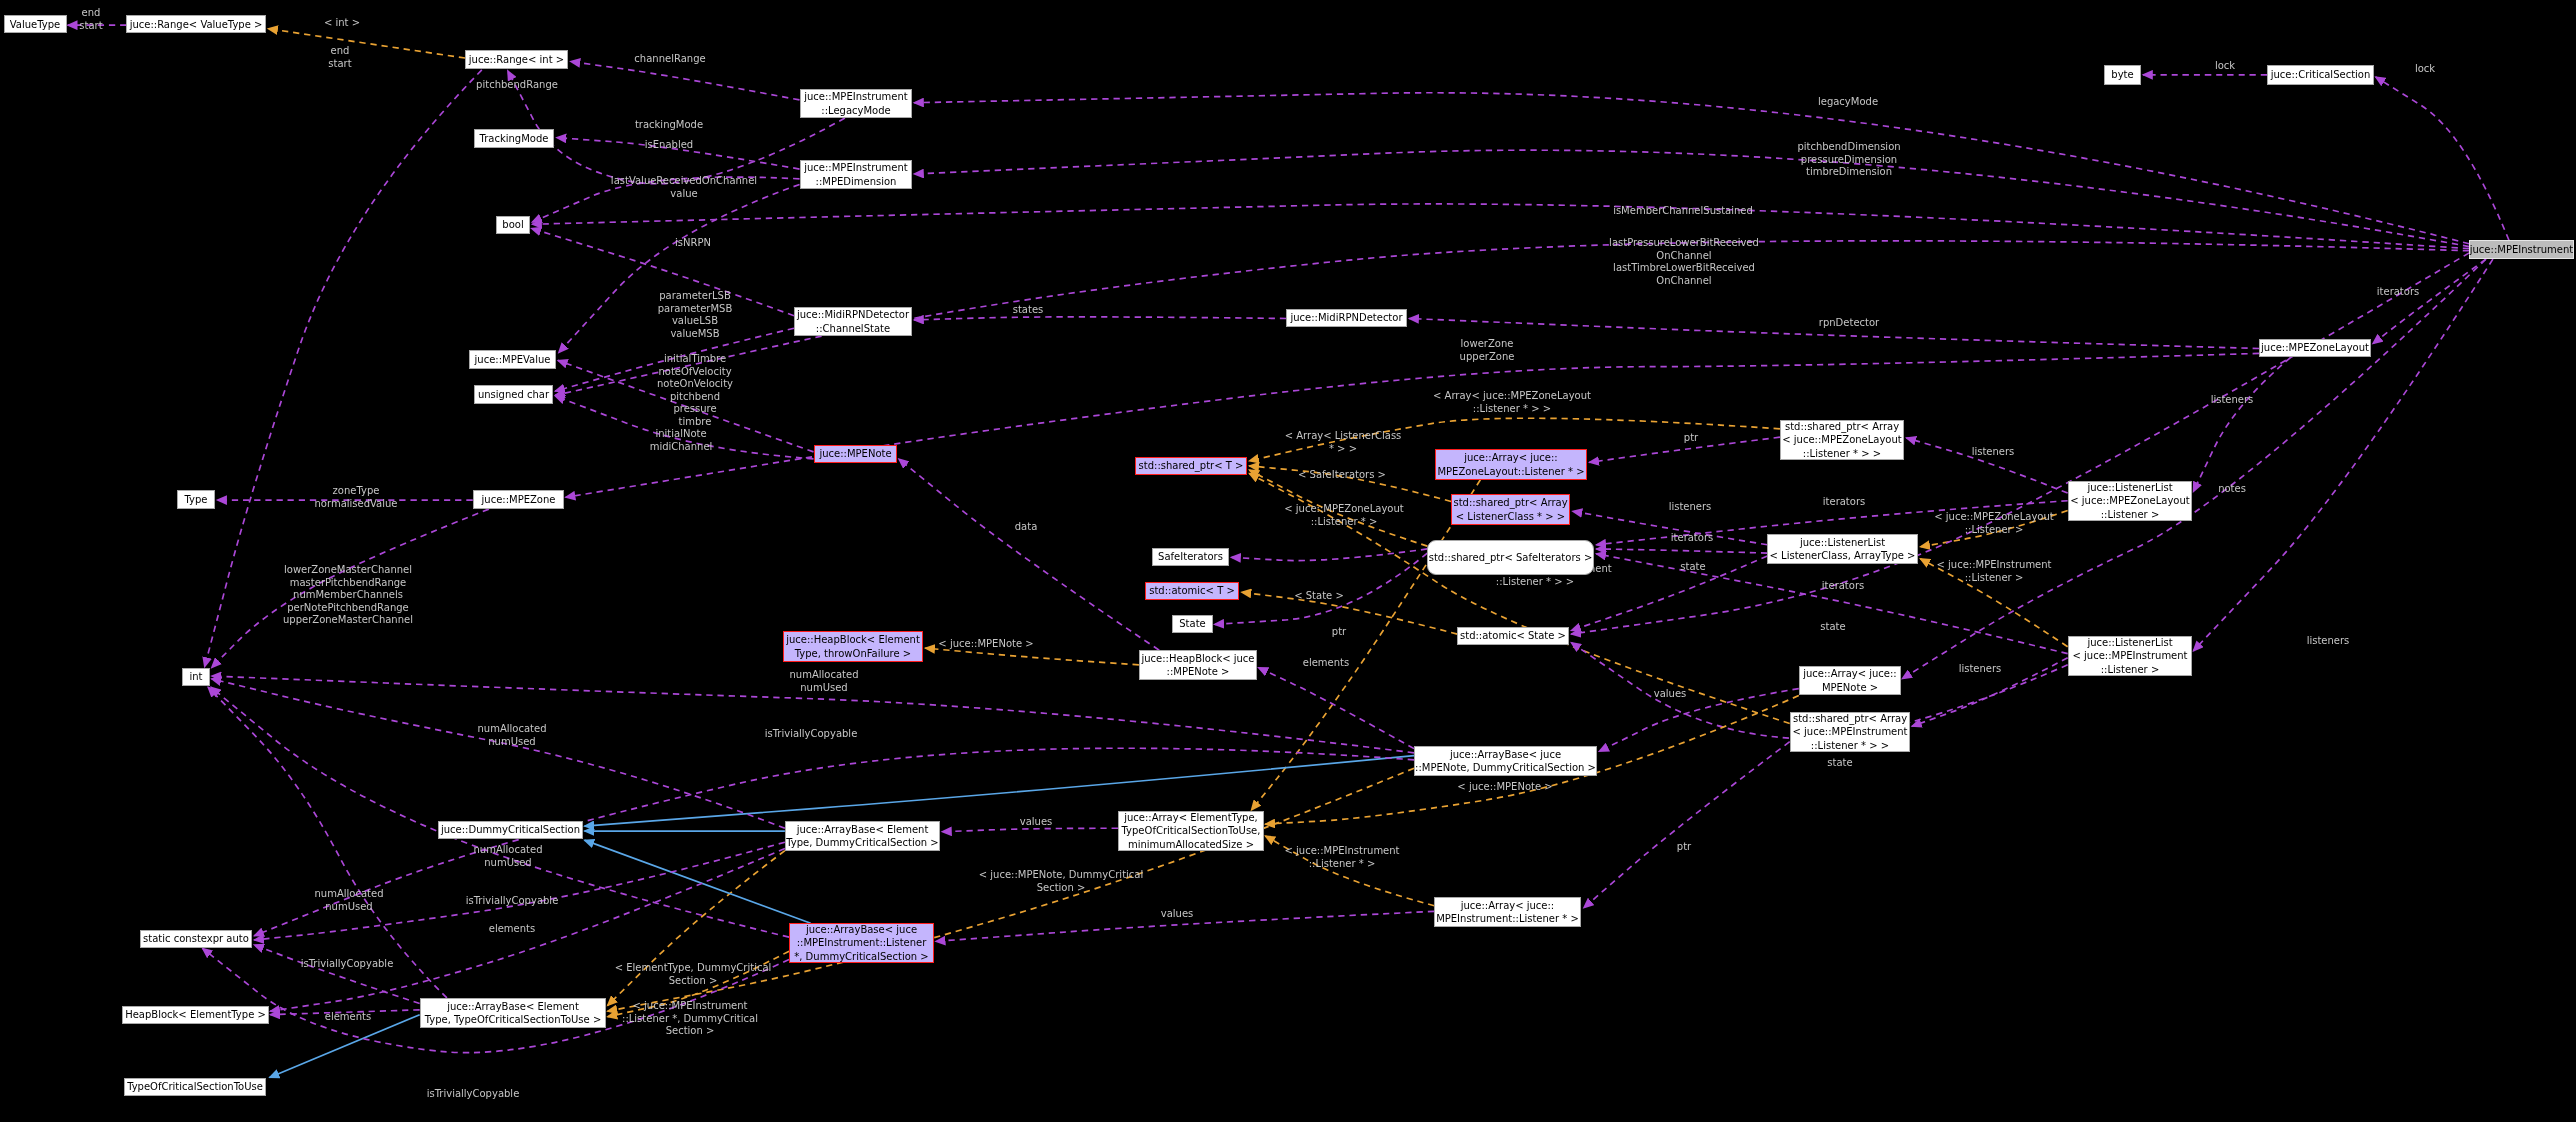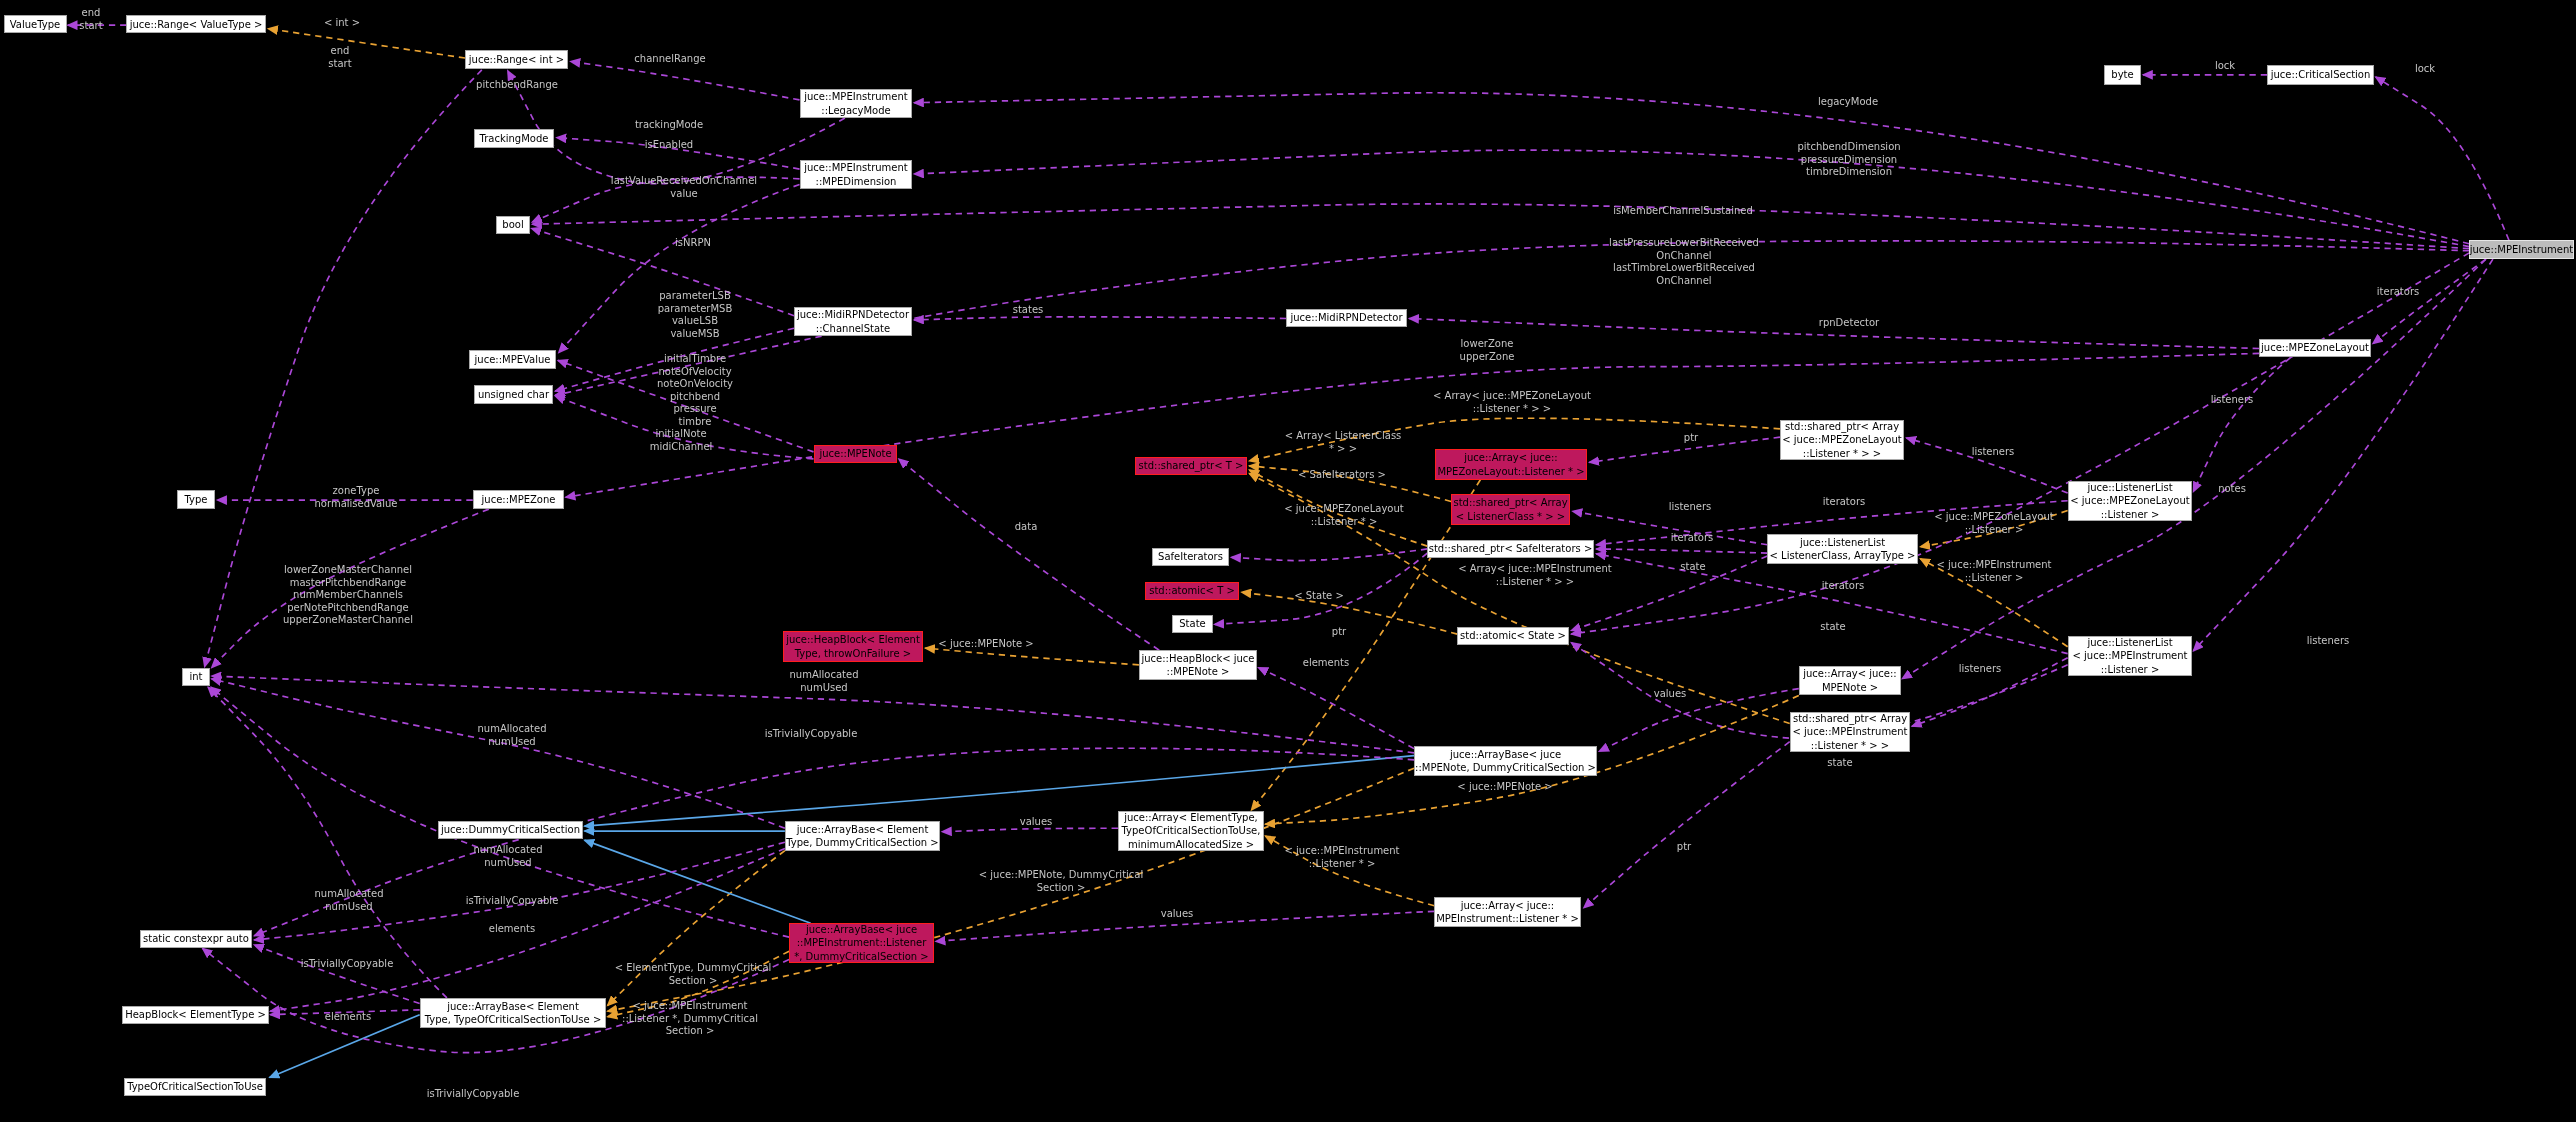--- a/index.html
+++ b/index.html
@@ -3,21 +3,21 @@
 <meta charset="utf-8">
 <style>
   html,body{margin:0;padding:0;background:#000;}
   #canvas{position:relative;width:2576px;height:1123px;background:#000;overflow:hidden;
           font-family:"DejaVu Sans","Liberation Sans",sans-serif;}
   #edge-svg{position:absolute;left:0;top:0;width:2576px;height:1123px;}
   .node{position:absolute;display:flex;flex-direction:column;align-items:center;justify-content:center;
         text-align:center;font-size:10px;line-height:13.3px;color:#000;box-sizing:border-box;
         white-space:nowrap;cursor:pointer;}
   .node.plain{background:#ffffff;border:1px solid #a9a9a9;}
-  .node.red{background:#be185d;border:1.4px solid #ff1e1e;}
+  .node.red{background:#c4b5fd;border:1.4px solid #ff1e1e;}
   .node.main{background:#bcbcbc;border:1px solid #e6e6e6;}
   .edge-label{position:absolute;transform:translateX(-50%);text-align:center;font-size:10px;
         line-height:12.6px;color:#c6c6c6;white-space:pre;pointer-events:none;}
 </style>
 </head>
 <body>
 
 <div id="canvas">
   <svg id="edge-svg" xmlns="http://www.w3.org/2000/svg" viewBox="0 0 3689 1608" width="2576" height="1123">
     <defs>
@@ -268,21 +268,21 @@
         <div>std::shared_ptr&lt; T &gt;</div>
       </div>
       <div class="node red" style="left: 1435px; top: 449px; width: 152px; height: 31px;">
         <div>juce::Array&lt; juce::</div>
         <div>MPEZoneLayout::Listener * &gt;</div>
       </div>
       <div class="node red" style="left: 1451px; top: 494px; width: 119px; height: 31px;">
         <div>std::shared_ptr&lt; Array</div>
         <div>&lt; ListenerClass * &gt; &gt;</div>
       </div>
-      <div class="node plain" style="left: 1427px; top: 540px; width: 167px; height: 18px;">
+      <div class="node plain" style="left: 1427px; top: 540px; width: 167px; height: 35px; border-radius: 9px;">
         <div>std::shared_ptr&lt; SafeIterators &gt;</div>
       </div>
       <div class="node plain" style="left: 1152px; top: 548px; width: 77px; height: 17.5px;">
         <div>SafeIterators</div>
       </div>
       <div class="node red" style="left: 1145px; top: 582px; width: 94px; height: 17.5px;">
         <div>std::atomic&lt; T &gt;</div>
       </div>
       <div class="node plain" style="left: 1172px; top: 615px; width: 41px; height: 17.5px;">
         <div>State</div>

